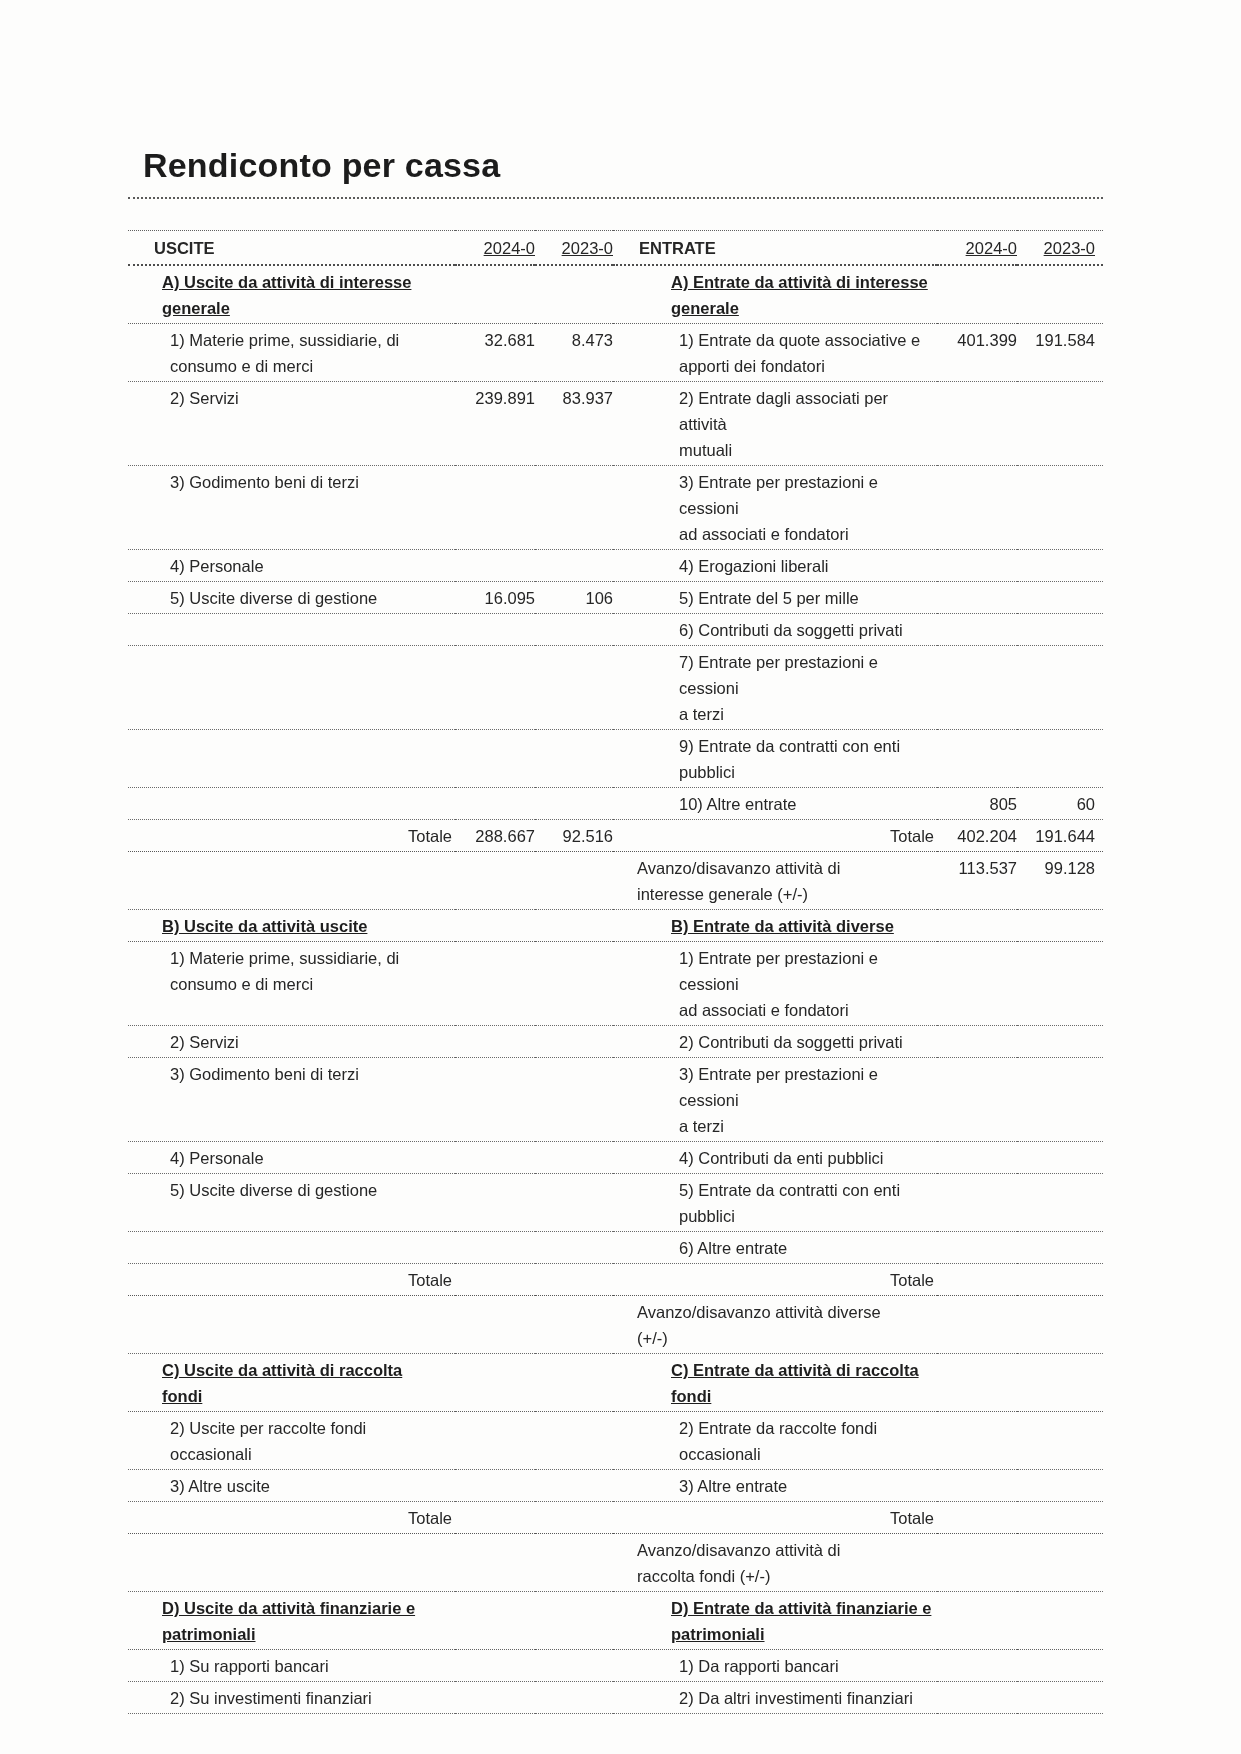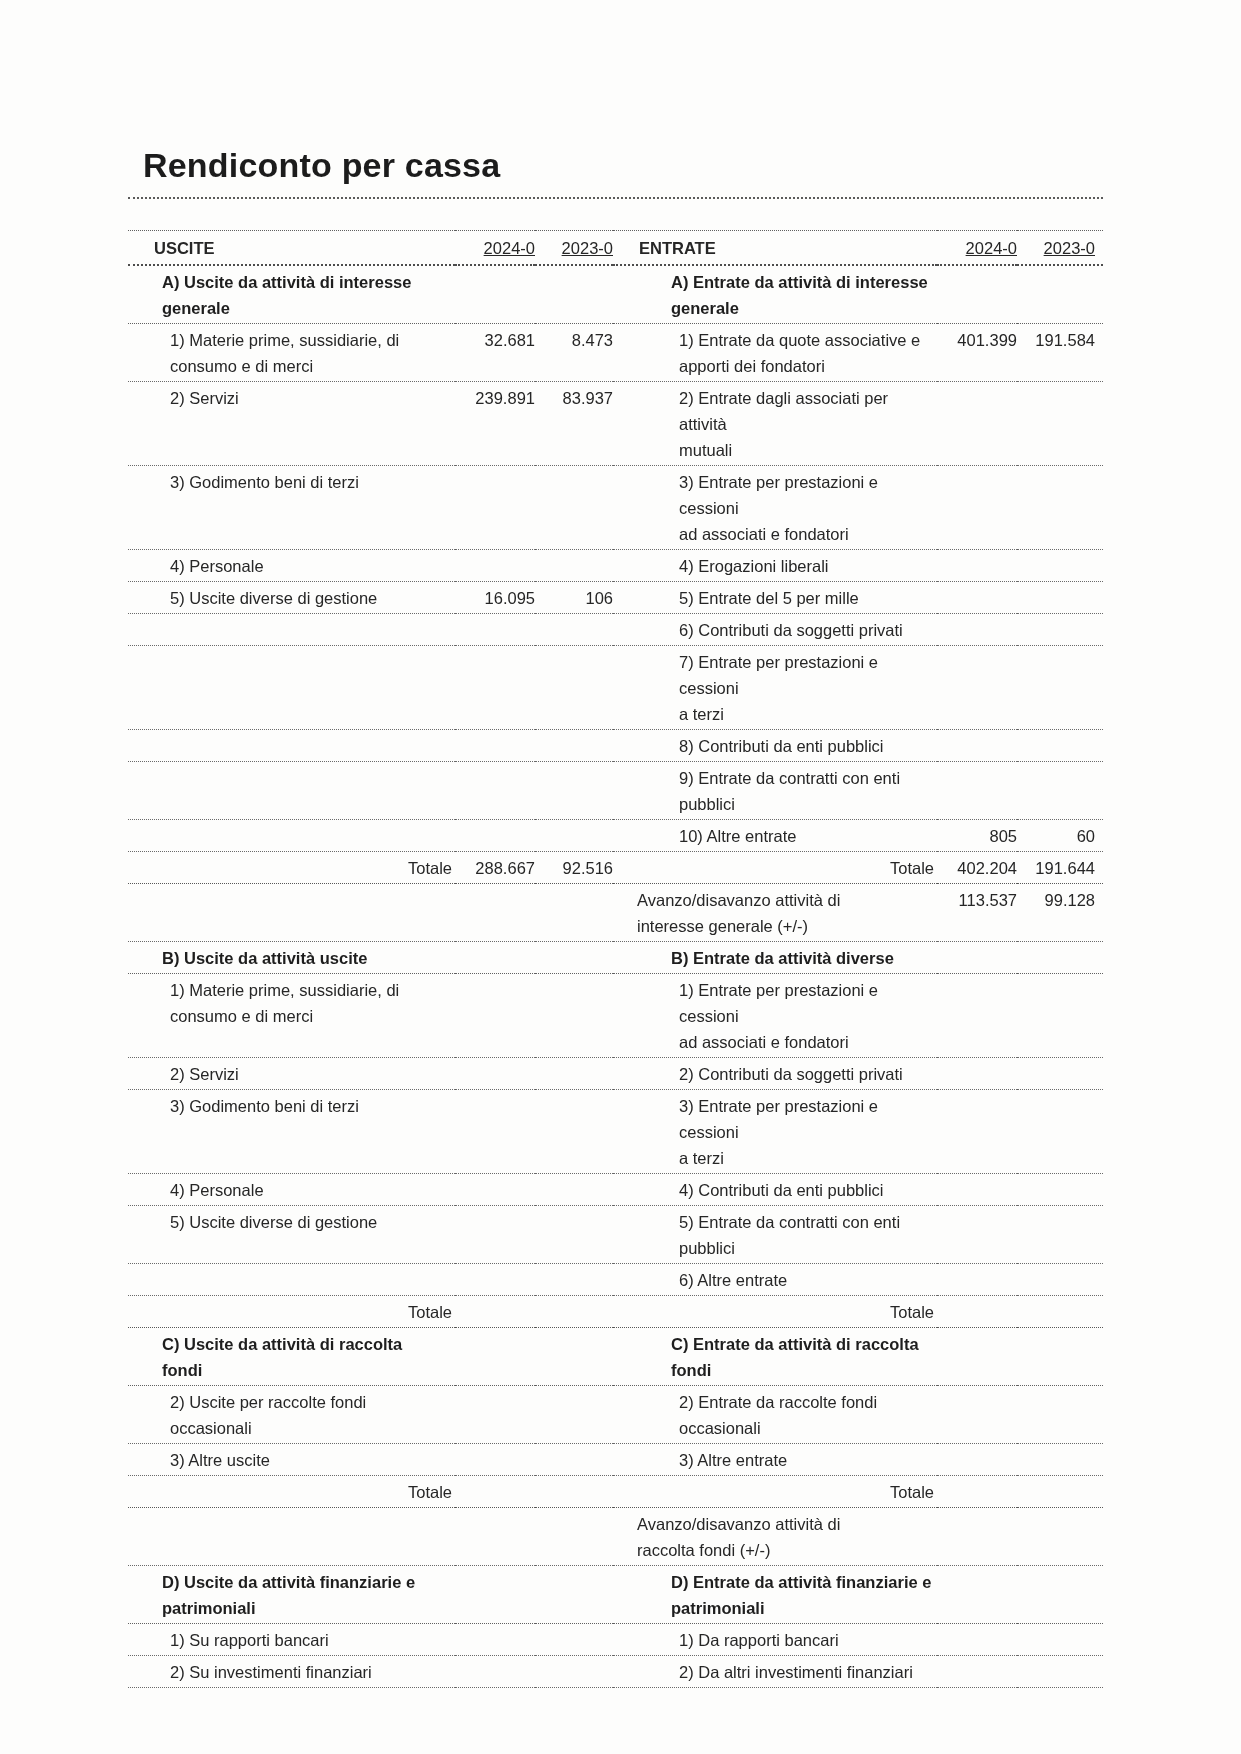--- a/index.html
+++ b/index.html
@@ -64,21 +64,21 @@
   tbody td{
     border-bottom:1px dotted #6a6a6a;
     vertical-align:top;
     padding:3px 0 2px;
     overflow:hidden;
   }
   td.c-label{white-space:pre-line;}
   td.c-num{text-align:right;}
   td.c-last{padding-right:8px;}
   td.c-rlabel{padding-left:24px;}
-  tr.row-section td.c-label{font-weight:bold;color:#1e1e1e;}
+  tr.row-section td.c-label{font-weight:bold;color:#1e1e1e;text-decoration:underline;}
   tr.row-section td.c-llabel{padding-left:34px;}
   tr.row-section td.c-rlabel{padding-left:58px;}
   tr.row-item td.c-llabel{padding-left:42px;}
   tr.row-item td.c-rlabel{padding-left:66px;}
   tr.row-total td.c-label{text-align:right;padding-right:3px;}
   tr.row-avanzo td.c-rlabel{text-align:left;padding-right:3px;}
   tr.row-section td{border-bottom:1px dotted #616161;}
   tr.row-total td{border-bottom:1px dotted #585858;}
 </style>
 </head>
@@ -177,28 +177,20 @@
             <td class="c-num"></td>
             <td class="c-label c-rlabel">7) Entrate per prestazioni e cessioni
 a terzi</td>
             <td class="c-num"></td>
             <td class="c-num c-last"></td>
           </tr>
           <tr class="row-item">
             <td class="c-label c-llabel"></td>
             <td class="c-num"></td>
             <td class="c-num"></td>
-            <td class="c-label c-rlabel">8) Contributi da enti pubblici</td>
-            <td class="c-num"></td>
-            <td class="c-num c-last"></td>
-          </tr>
-          <tr class="row-item">
-            <td class="c-label c-llabel"></td>
-            <td class="c-num"></td>
-            <td class="c-num"></td>
             <td class="c-label c-rlabel">9) Entrate da contratti con enti
 pubblici</td>
             <td class="c-num"></td>
             <td class="c-num c-last"></td>
           </tr>
           <tr class="row-item">
             <td class="c-label c-llabel"></td>
             <td class="c-num"></td>
             <td class="c-num"></td>
             <td class="c-label c-rlabel">10) Altre entrate</td>
@@ -283,20 +275,29 @@
             <td class="c-num c-last"></td>
           </tr>
           <tr class="row-total">
             <td class="c-label c-llabel">Totale</td>
             <td class="c-num"></td>
             <td class="c-num"></td>
             <td class="c-label c-rlabel">Totale</td>
             <td class="c-num"></td>
             <td class="c-num c-last"></td>
           </tr>
+          <tr class="row-avanzo">
+            <td class="c-label c-llabel"></td>
+            <td class="c-num"></td>
+            <td class="c-num"></td>
+            <td class="c-label c-rlabel">Avanzo/disavanzo attività diverse
+(+/-)</td>
+            <td class="c-num"></td>
+            <td class="c-num c-last"></td>
+          </tr>
           <tr class="row-section">
             <td class="c-label c-llabel">C) Uscite da attività di raccolta
 fondi</td>
             <td class="c-num"></td>
             <td class="c-num"></td>
             <td class="c-label c-rlabel">C) Entrate da attività di raccolta
 fondi</td>
             <td class="c-num"></td>
             <td class="c-num c-last"></td>
           </tr>

